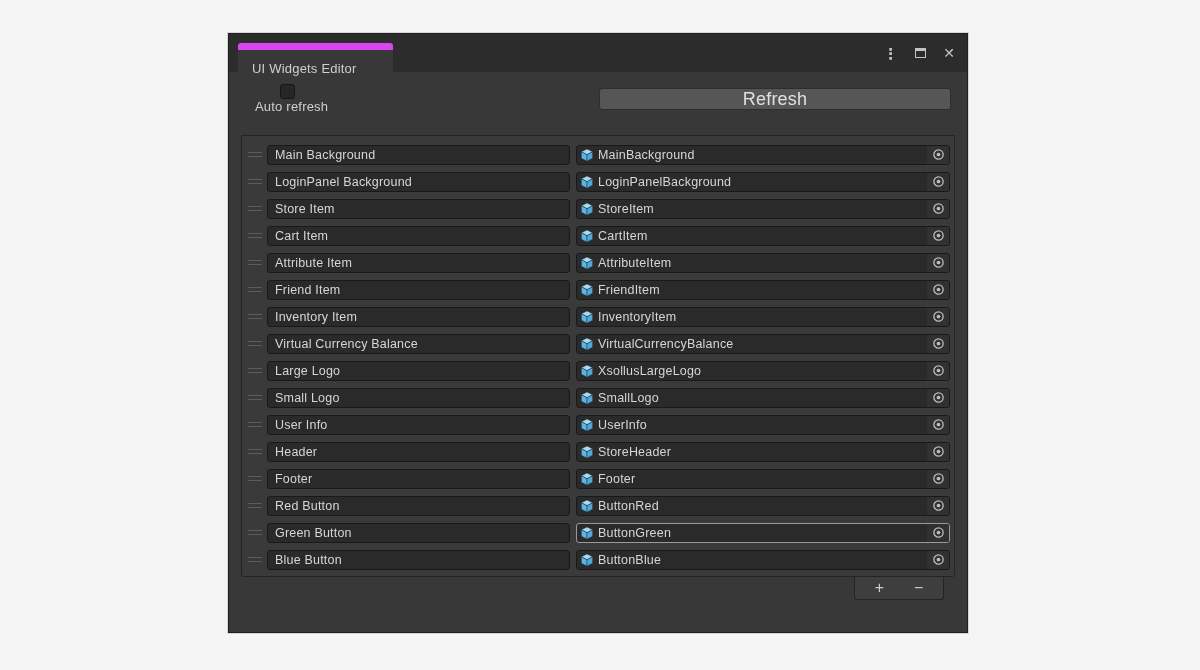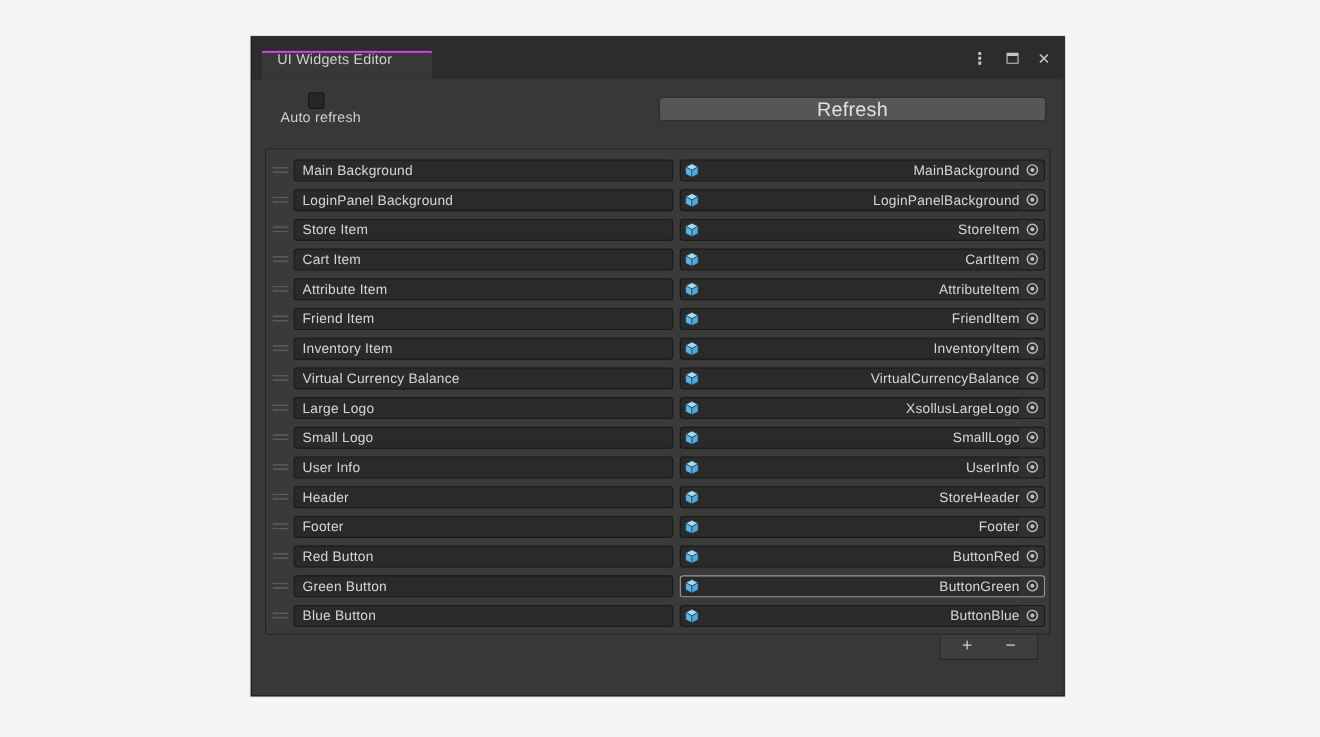--- a/index.html
+++ b/index.html
@@ -21,23 +21,23 @@
 
   
   .tabstrip {
     height:38px; background:#2c2c2c;
     display:flex; align-items:flex-end;
     position:relative;
   }
   .tab {
     margin-left:9px; height:26px; min-width:155px;
     background:#383838;
-    border-top:2px solid #d946ef;
+    border-top:7px solid #d946ef;
     border-radius:3px 3px 0 0;
-    display:flex; align-items:flex-end;
+    display:flex; align-items:flex-start;
     padding:11px 14px;
     color:#cfcfcf; font-size:13px; letter-spacing:0.2px;
     cursor:default;
   }
   .win-controls {
     position:absolute; right:12px; top:0; height:38px;
     display:flex; align-items:center; gap:17px;
     color:#c4c4c4;
   }
   .kebab { font-size:15px; font-weight:bold; line-height:1; cursor:pointer; }
@@ -85,32 +85,32 @@
     padding:5px 4px 3px 6px;
   }
   .row { height:27px; display:flex; align-items:center; }
   .drag {
     width:14px; margin-right:5px; flex:none;
     display:flex; flex-direction:column; gap:3px;
     cursor:grab; padding:2px 0;
   }
   .drag i { display:block; height:1px; background:#5c5c5c; border-top:1px solid #5c5c5c; }
   .name-field {
-    width:345px; height:20px; flex:none;
+    width:303px; height:20px; flex:none;
     background:#2a2a2a; border:1px solid #191919; border-radius:3px;
     color:#d6d6d6; font-size:12.5px; letter-spacing:0.2px;
     font-family:"Liberation Sans","DejaVu Sans",sans-serif;
     padding:0 7px; margin-right:6px; outline:none;
   }
   .obj-field {
     flex:1; height:20px;
     background:#2a2a2a; border:1px solid #191919; border-radius:3px;
     display:flex; align-items:center;
     color:#d6d6d6; font-size:12.5px; letter-spacing:0.2px;
-    cursor:pointer; overflow:hidden;text-align:right;
+    cursor:pointer; overflow:hidden;
   }
   .obj-field.focused { border-color:#9a9a9a; }
   .cube { flex:none; width:14px; height:14px; margin:0 4px 0 3px; display:flex; }
   .obj-label { flex:1; white-space:nowrap; overflow:hidden; }
   .picker {
     flex:none; width:22px; height:100%;
     display:flex; align-items:center; justify-content:center;
     background:#313131; cursor:pointer;
   }
 

